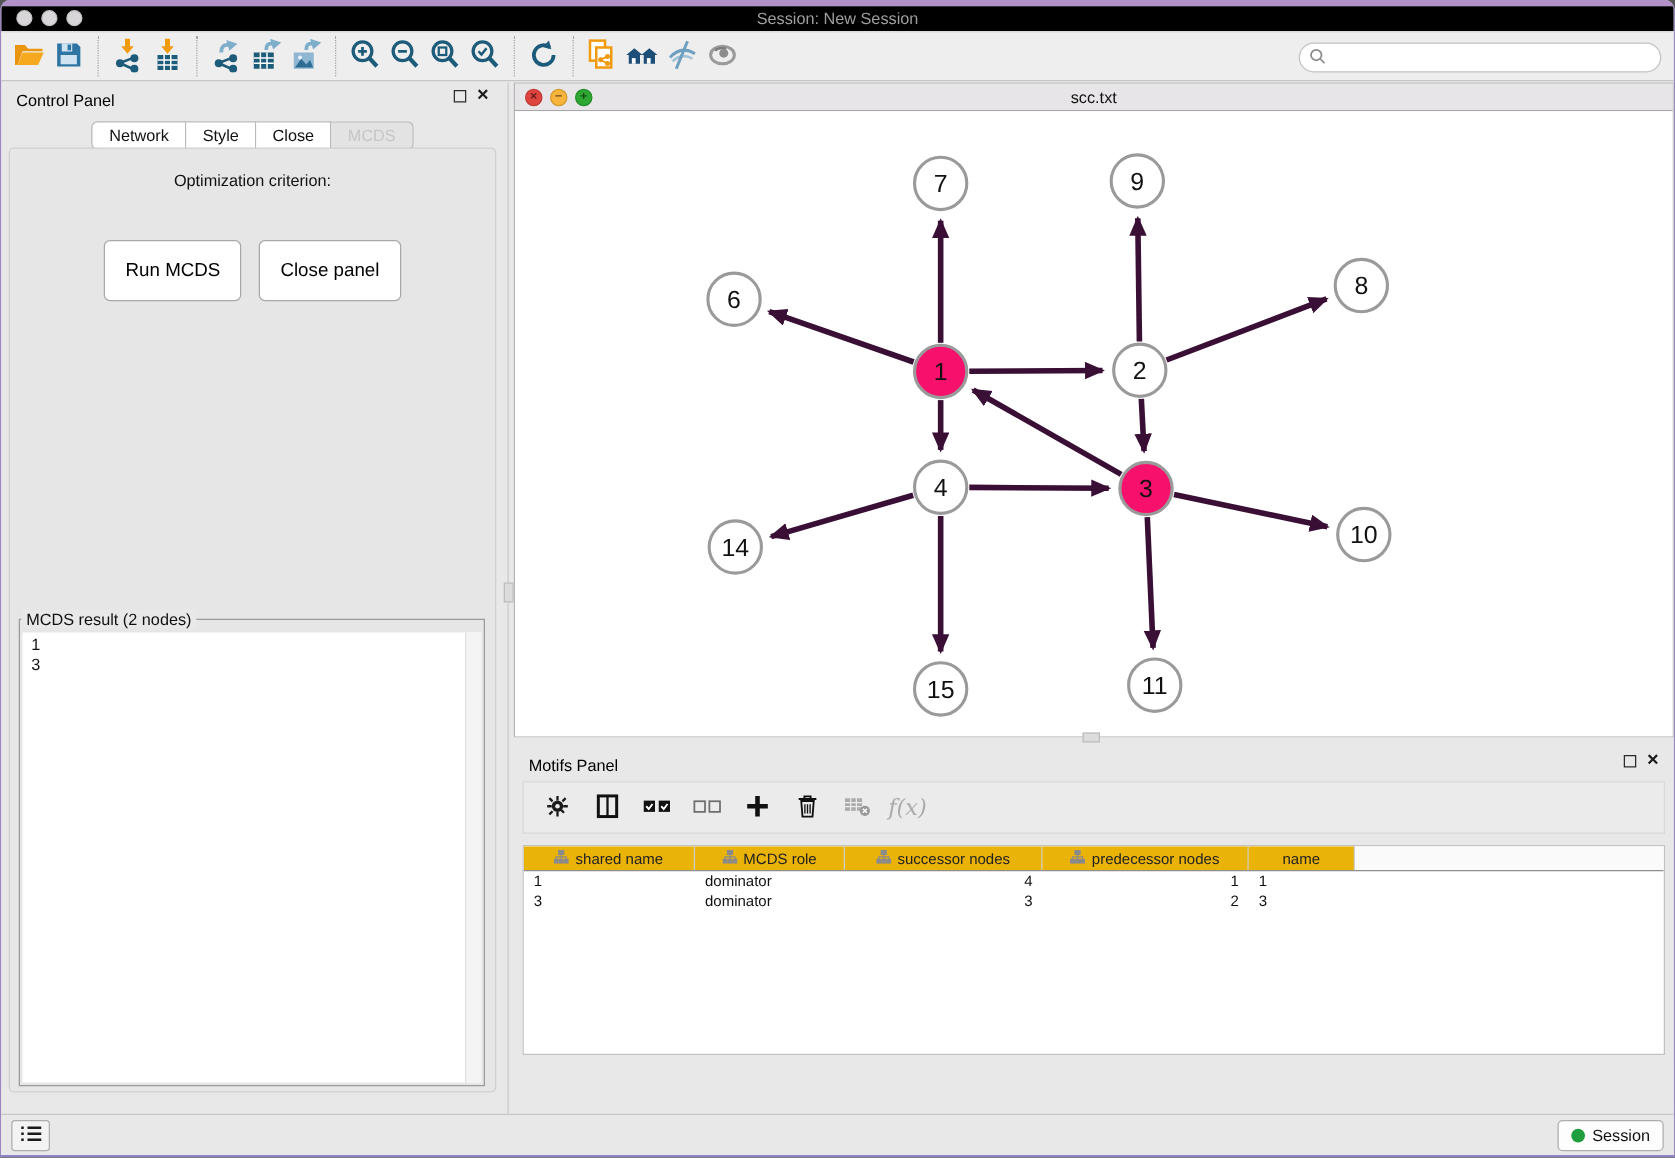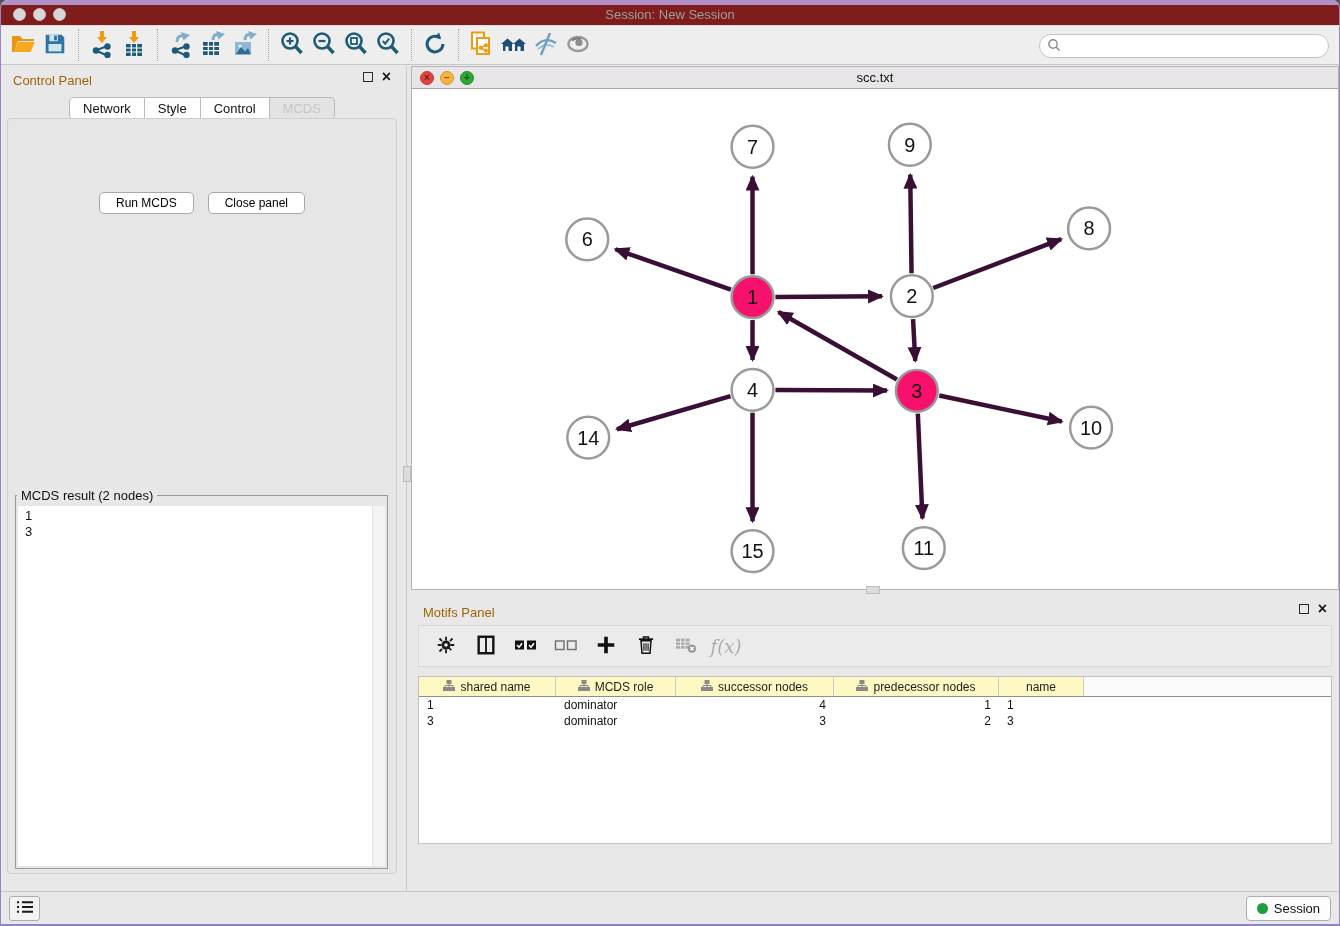--- a/index.html
+++ b/index.html
@@ -3,56 +3,56 @@
 <meta charset="utf-8">
 <style>
   * { margin:0; padding:0; box-sizing:border-box; }
   html,body { width:1340px; height:926px; overflow:hidden; background:#555; }
   body { font-family:"Liberation Sans","DejaVu Sans",sans-serif; font-size:13px; color:#111; }
   .app { position:relative; width:1340px; height:926px; background:#E9E8E8;
          border-left:1px solid #9B86C4; border-right:1px solid #9B86C4; border-bottom:2px solid #8D83C9;
          border-radius:8px 8px 0 0; overflow:hidden; }
   .top-strip { height:5px; background:#B291C8; }
   
-  .titlebar { position:relative; height:20px; background:#7f1d1d; }
+  .titlebar { position:relative; height:20px; background:#000000; }
   .tl-dots { position:absolute; left:12px; top:3px; display:flex; gap:7px; }
   .tl-dot { width:13px; height:13px; border-radius:50%; background:#D8D6D8; border:1px solid #C3C1C3; }
   .win-title { text-align:center; line-height:20px; color:#9E9E9E; font-size:13px; }
   
   .toolbar { position:relative; height:40px; background:#EFEEEE; border-top:1px solid #DCDCDC;
              border-bottom:1px solid #C6C6C6; display:flex; align-items:center; padding-left:6px; }
   .tbtn { width:32px; height:32px; display:flex; align-items:center; justify-content:center; cursor:default; }
   .tsep { width:1px; height:32px; border-left:1px dotted #A5A5A5; margin:0 7px; }
   .searchbox { position:absolute; right:10px; top:8px; width:290px; height:24px; background:#fff;
                border:1px solid #C2C2C2; border-radius:12px; display:flex; align-items:center; padding-left:7px; }
   .searchbox input { border:none; outline:none; flex:1; height:18px; font-size:13px; background:transparent; }
   
   .main { position:absolute; top:66px; left:0; right:0; bottom:33px; display:flex; }
   
   .cpanel { position:relative; width:402px; height:100%; background:#E9E8E8; }
-  .panel-title { position:absolute; top:7px; left:12px; font-size:13px; color:#a16207; }
+  .panel-title { position:absolute; top:7px; left:12px; font-size:13px; color:#000000; }
   .panel-icons { position:absolute; top:6px; right:12px; display:flex; gap:9px; align-items:center; }
   .float-ico { width:10px; height:10px; border:1.6px solid #2A2A2A; }
   .close-ico { font-size:16px; font-weight:bold; color:#1A1A1A; line-height:10px; }
   .tabsrow { position:absolute; top:31px; left:0; right:0; display:flex; justify-content:center; }
   .tab { background:#fff; border:1px solid #B9B9B9; border-left:none; padding:3px 13px; font-size:13px; }
   .tab:first-child { border-left:1px solid #B9B9B9; border-radius:5px 0 0 5px; }
   .tab:last-child { border-radius:0 5px 5px 0; }
   .tab.disabled { background:#E3E3E3; color:#C6C6C6; }
   .cp-card { position:absolute; top:52px; left:6px; right:6px; bottom:17px; background:#E7E6E6;
              border:1px solid #CFCFCF; border-radius:4px; }
   .opt-label { text-align:center; margin-top:18px; font-size:13px; }
   .dropdown { position:absolute; top:40px; left:38px; right:42px; height:23px; background:#fff;
               border:1px solid #ABABAB; border-radius:5px; display:flex; align-items:center; padding:0 8px; font-size:13px; }
   .dd-arrows { margin-left:auto; display:flex; flex-direction:column; gap:1px; align-items:center; }
   .dd-arrows i { width:0; height:0; border-left:4px solid transparent; border-right:4px solid transparent; display:block; }
   .dd-up { border-bottom:5px solid #333; }
   .dd-down { border-top:5px solid #333; }
   .btnrow { position:absolute; top:73px; left:0; right:0; display:flex; justify-content:center; gap:14px; }
-  .pushbtn { background:#fff; border:1px solid #A8A8A8; border-radius:5px; padding:3px 16px; font-size:12px; }
+  .pushbtn { background:#fff; border:1px solid #A8A8A8; border-radius:5px; padding:15px 16px; font-size:15px; }
   .result-box { position:absolute; left:14px; right:15px; top:429px; bottom:22px; border:1px solid #9A9A9A; }
   .result-label { position:absolute; top:-8px; left:1px; background:#E9E8E8; padding:0 4px; font-size:13px; }
   .result-body { position:absolute; left:2px; right:2px; top:10px; bottom:2px; background:#fff; }
   .result-scroll { position:absolute; right:0; top:0; bottom:0; width:13px; background:#F4F4F4; border-left:1px solid #E0E0E0; }
   .result-line { padding:0 7px; font-size:13px; line-height:16px; }
   .result-line:first-child { padding-top:2px; }
   
   .v-split { position:relative; width:8px; height:100%; background:#E9E8E8; }
   .v-split .line { position:absolute; left:3px; top:0; bottom:0; width:1px; background:#C9C9C9; }
   .v-grip { position:absolute; left:0; top:400px; width:8px; height:16px; background:#DCDCDC; border:1px solid #BDBDBD; }
@@ -73,21 +73,21 @@
   .h-grip { position:absolute; left:455px; top:-4px; width:14px; height:8px; background:#DCDCDC; border:1px solid #BDBDBD; }
   
   .tpanel { position:relative; flex:1; background:#E9E8E8; }
   .tp-toolbar { position:absolute; top:27px; left:7px; right:7px; height:42px; background:#ECEBEB;
                 border:1px solid #D8D8D8; display:flex; align-items:center; gap:10px; padding-left:12px; }
   .tico { width:30px; height:30px; display:flex; align-items:center; justify-content:center; }
   .fx { font-family:"DejaVu Serif","Liberation Serif",serif; font-style:italic; font-size:18px; color:#ABABAB; }
   .table-wrap { position:absolute; top:78px; left:7px; right:7px; height:168px; background:#fff;
                 border:1px solid #C2C2C2; overflow:hidden; }
   .thead { display:flex; height:20px; background:#FAFAFA; border-bottom:1px solid #8F8F8F; }
-  .th { display:flex; align-items:center; justify-content:center; gap:5px; background:#fef9c3;
+  .th { display:flex; align-items:center; justify-content:center; gap:5px; background:#eab308;
         border-right:1px solid #CDCDCD; font-size:12px; color:#222; height:100%; }
   .trow { display:flex; height:16px; font-size:12px; }
   .td { padding:0 8px; line-height:16px; white-space:nowrap; overflow:hidden; }
   .tp-tabs { position:absolute; top:266px; left:0; right:0; display:flex; justify-content:center; }
   
   .statusbar { position:absolute; left:0; right:0; bottom:0; height:33px; background:#E9E8E8; border-top:1px solid #C6C6C6; }
   .listbtn { position:absolute; left:8px; top:4px; width:31px; height:25px; background:#F4F3F3;
              border:1px solid #ADADAD; border-radius:3px; display:flex; align-items:center; justify-content:center; }
   .membtn { position:absolute; right:8px; top:4px; height:25px; background:#FDFDFD; border:1px solid #ADADAD;
             border-radius:4px; display:flex; align-items:center; gap:6px; padding:0 10px; font-size:13px; }
@@ -296,24 +296,25 @@
 
     <div class="cpanel">
       <div class="panel-title">Control Panel</div>
       <div class="panel-icons">
         <span class="float-ico"></span>
         <span class="close-ico">×</span>
       </div>
       <div class="tabsrow">
         <span class="tab">Network</span>
         <span class="tab">Style</span>
-        <span class="tab">Control</span>
+        <span class="tab">Close</span>
         <span class="tab disabled">MCDS</span>
       </div>
       <div class="cp-card">
+        <div class="opt-label">Optimization criterion:</div>
         <div class="btnrow">
           <button class="pushbtn">Run MCDS</button>
           <button class="pushbtn">Close panel</button>
         </div>
       </div>
       <div class="result-box">
         <span class="result-label">MCDS result (2 nodes)</span>
         <div class="result-body">
           <div id="result-lines">
               <div class="result-line">1</div>

